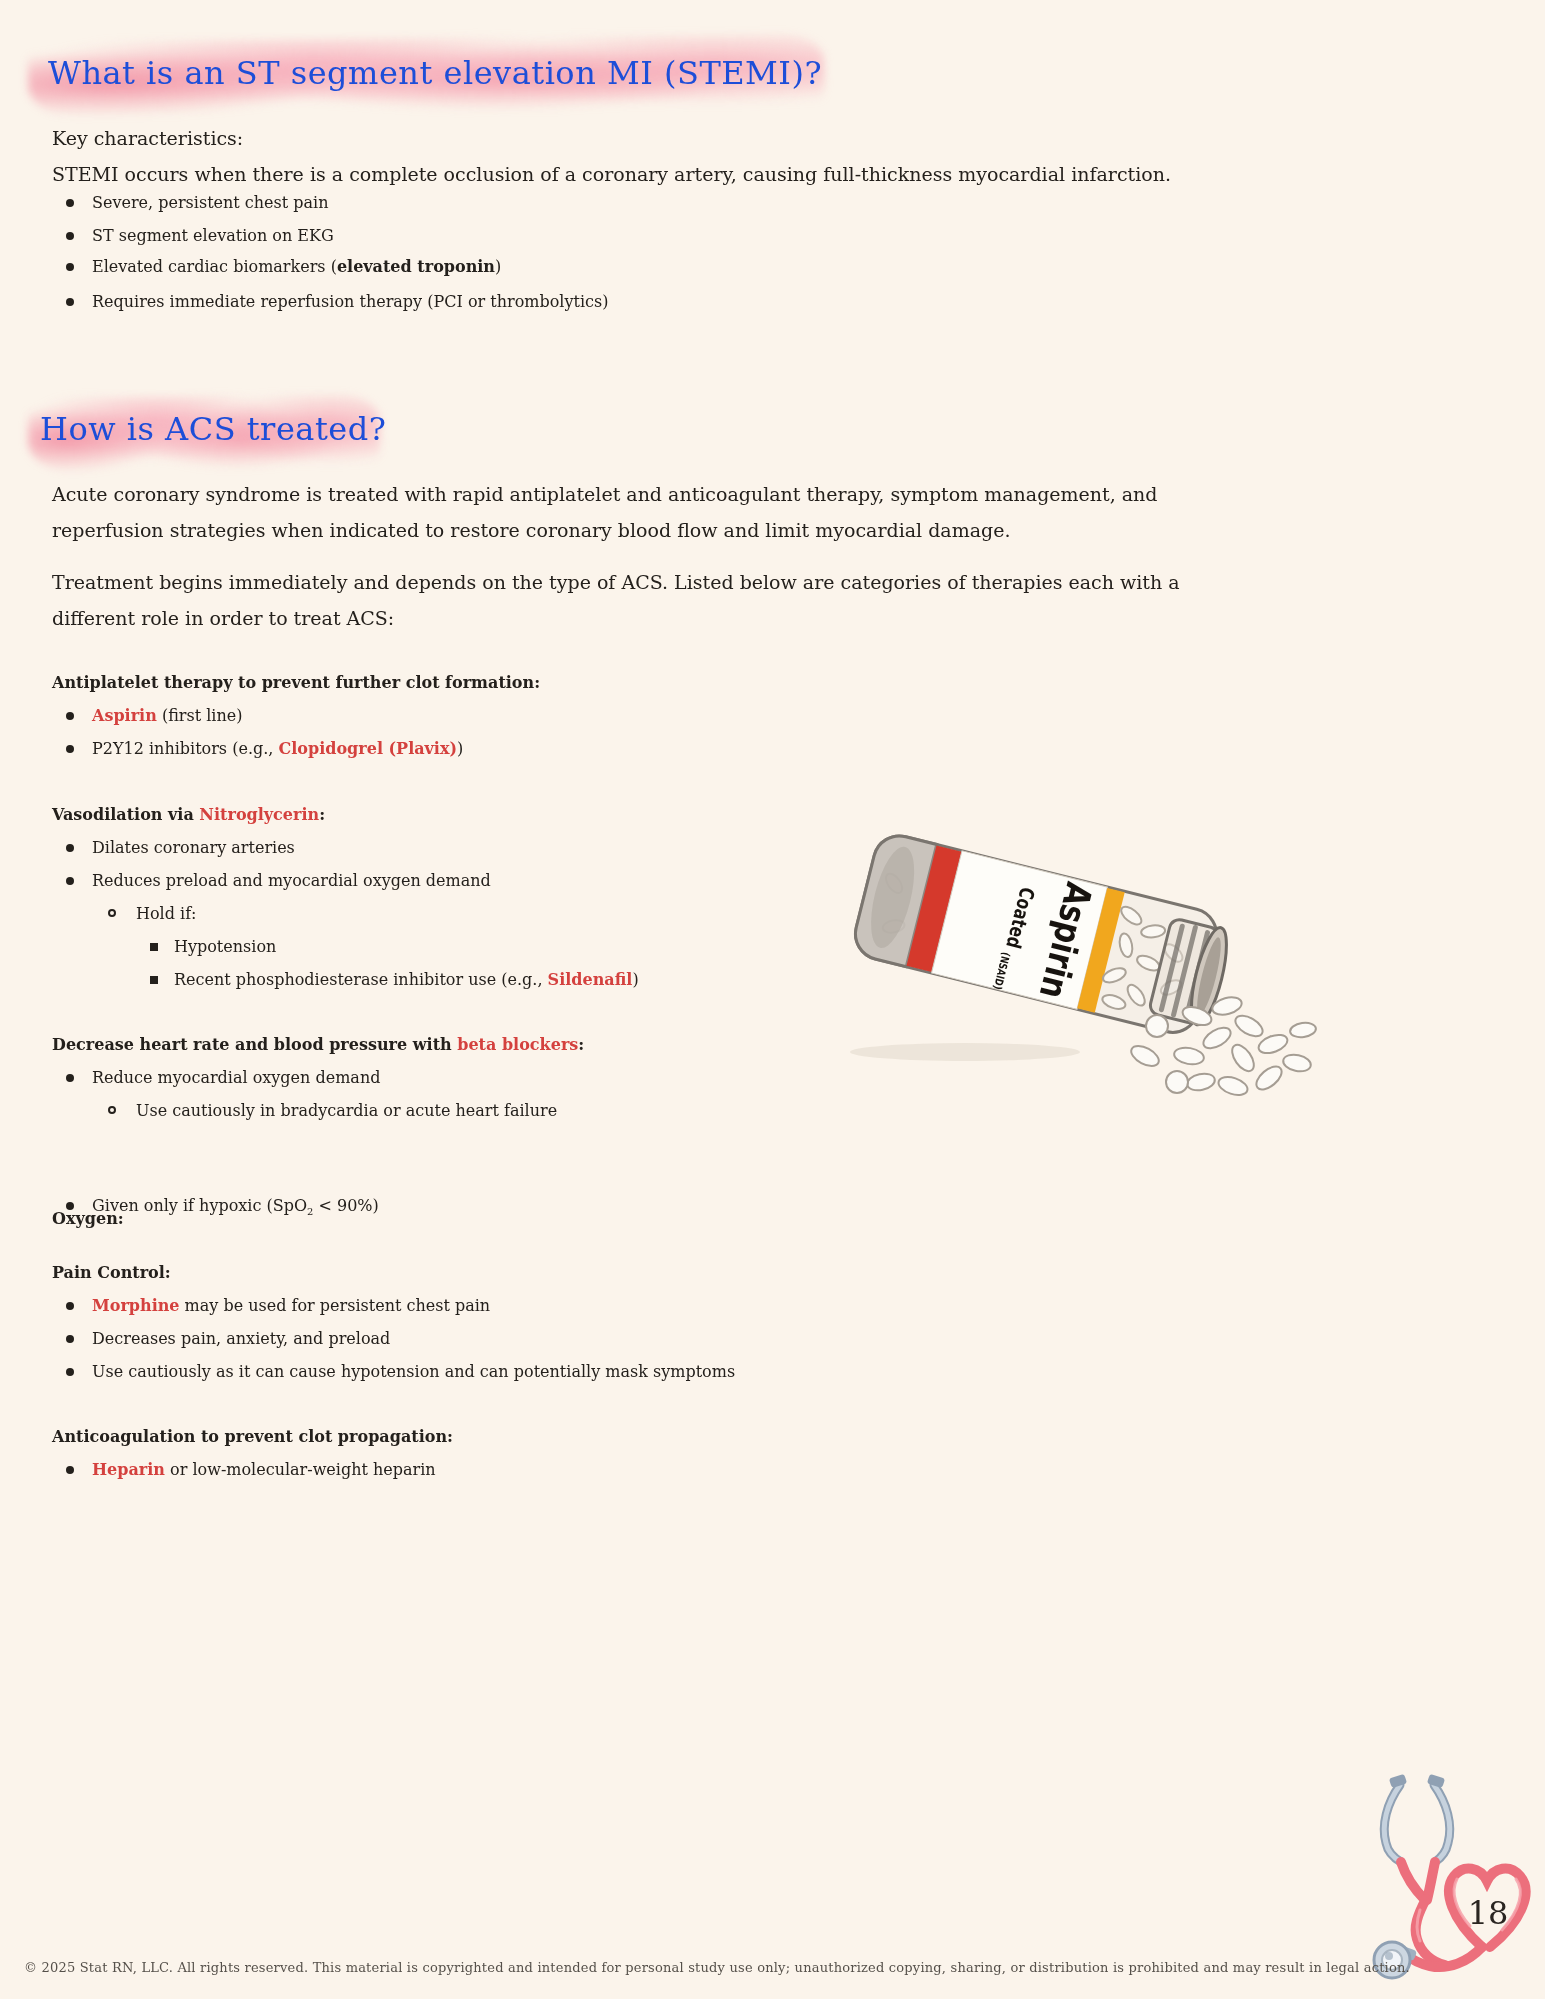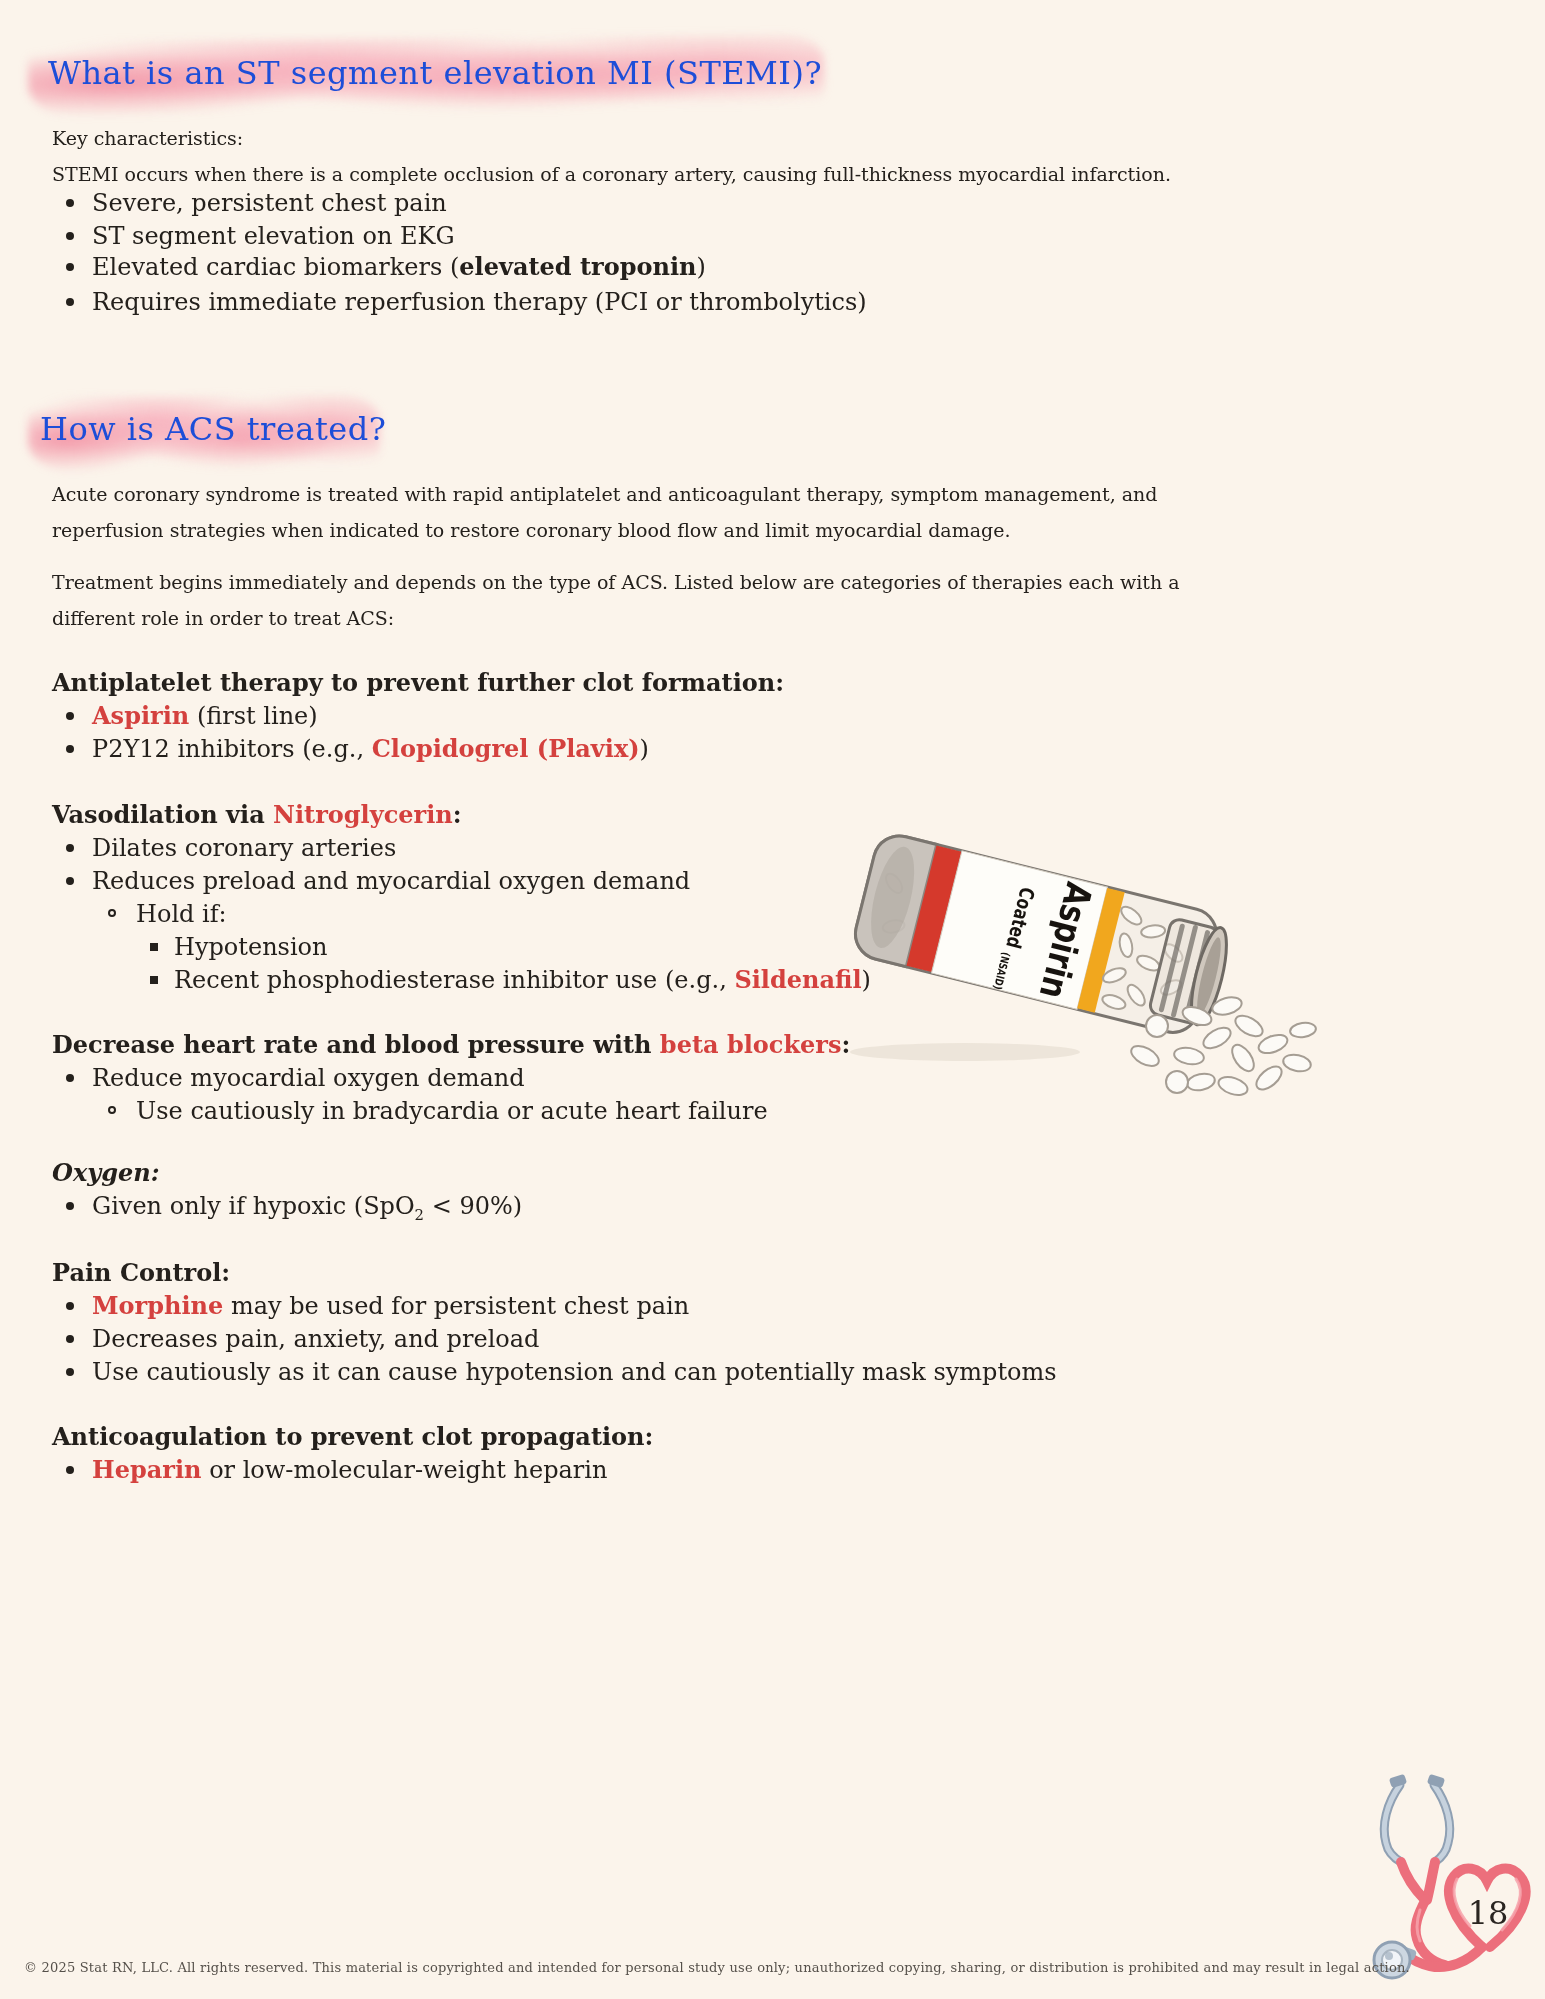--- a/index.html
+++ b/index.html
@@ -1,19 +1,19 @@
 <!DOCTYPE html>
 <html><head>
 <meta charset="utf-8">
 <style>
   html,body{margin:0;padding:0;background:#e8e2d8;}
   .page{position:relative;width:1545px;height:1999px;background:#FBF4EB;overflow:hidden;
         font-family:"DejaVu Serif","Liberation Serif",serif;color:#24201c;}
   .abs{position:absolute;}
-  .row{position:absolute;left:52px;font-size:24px;line-height:30px;white-space:nowrap;}
+  .row{position:absolute;left:52px;font-size:16px;line-height:30px;white-space:nowrap;}
   .para{position:absolute;left:52px;font-size:19px;line-height:36px;white-space:nowrap;}
   .h1{position:absolute;font-size:32px;font-weight:400;letter-spacing:.5px;color:#1d4ed8;z-index:2;white-space:nowrap;}
   .shead{font-weight:700;}
   .bold{font-weight:700;}
   .drug{color:#D4413E;font-weight:700;}
   .wash{position:absolute;z-index:1;filter:blur(4px);transform:rotate(-.6deg);
     border-radius:24px 40px 20px 44px / 18px 26px 16px 30px;
     background:
       radial-gradient(ellipse 40% 62% at 10% 58%, rgba(240,122,146,.68), transparent 72%),
       radial-gradient(ellipse 50% 68% at 36% 34%, rgba(247,166,182,.78), transparent 74%),
@@ -114,21 +114,21 @@
   </div>
   <div class="row li" style="top:1063px;">
     <span class="mk"></span>
     <span>Reduce myocardial oxygen demand</span>
   </div>
   <div class="row li2" style="top:1096px;">
     <span class="mk2"></span>
     <span>Use cautiously in bradycardia or acute heart failure</span>
   </div>
 
-  <div class="row shead" style="top:1158px;font-style:italic;">Oxygen:</div>
+  <div class="row shead" style="top:1204px;">Oxygen:</div>
   <div class="row li" style="top:1191px;">
     <span class="mk"></span>
     <span>Given only if hypoxic (SpO</span><sub>2</sub><span> &lt; 90%)</span>
   </div>
 
   <div class="row shead" style="top:1258px;">Pain Control:</div>
   <div class="row li" style="top:1291px;">
     <span class="mk"></span>
     <span class="drug">Morphine</span><span> may be used for persistent chest pain</span>
   </div>

